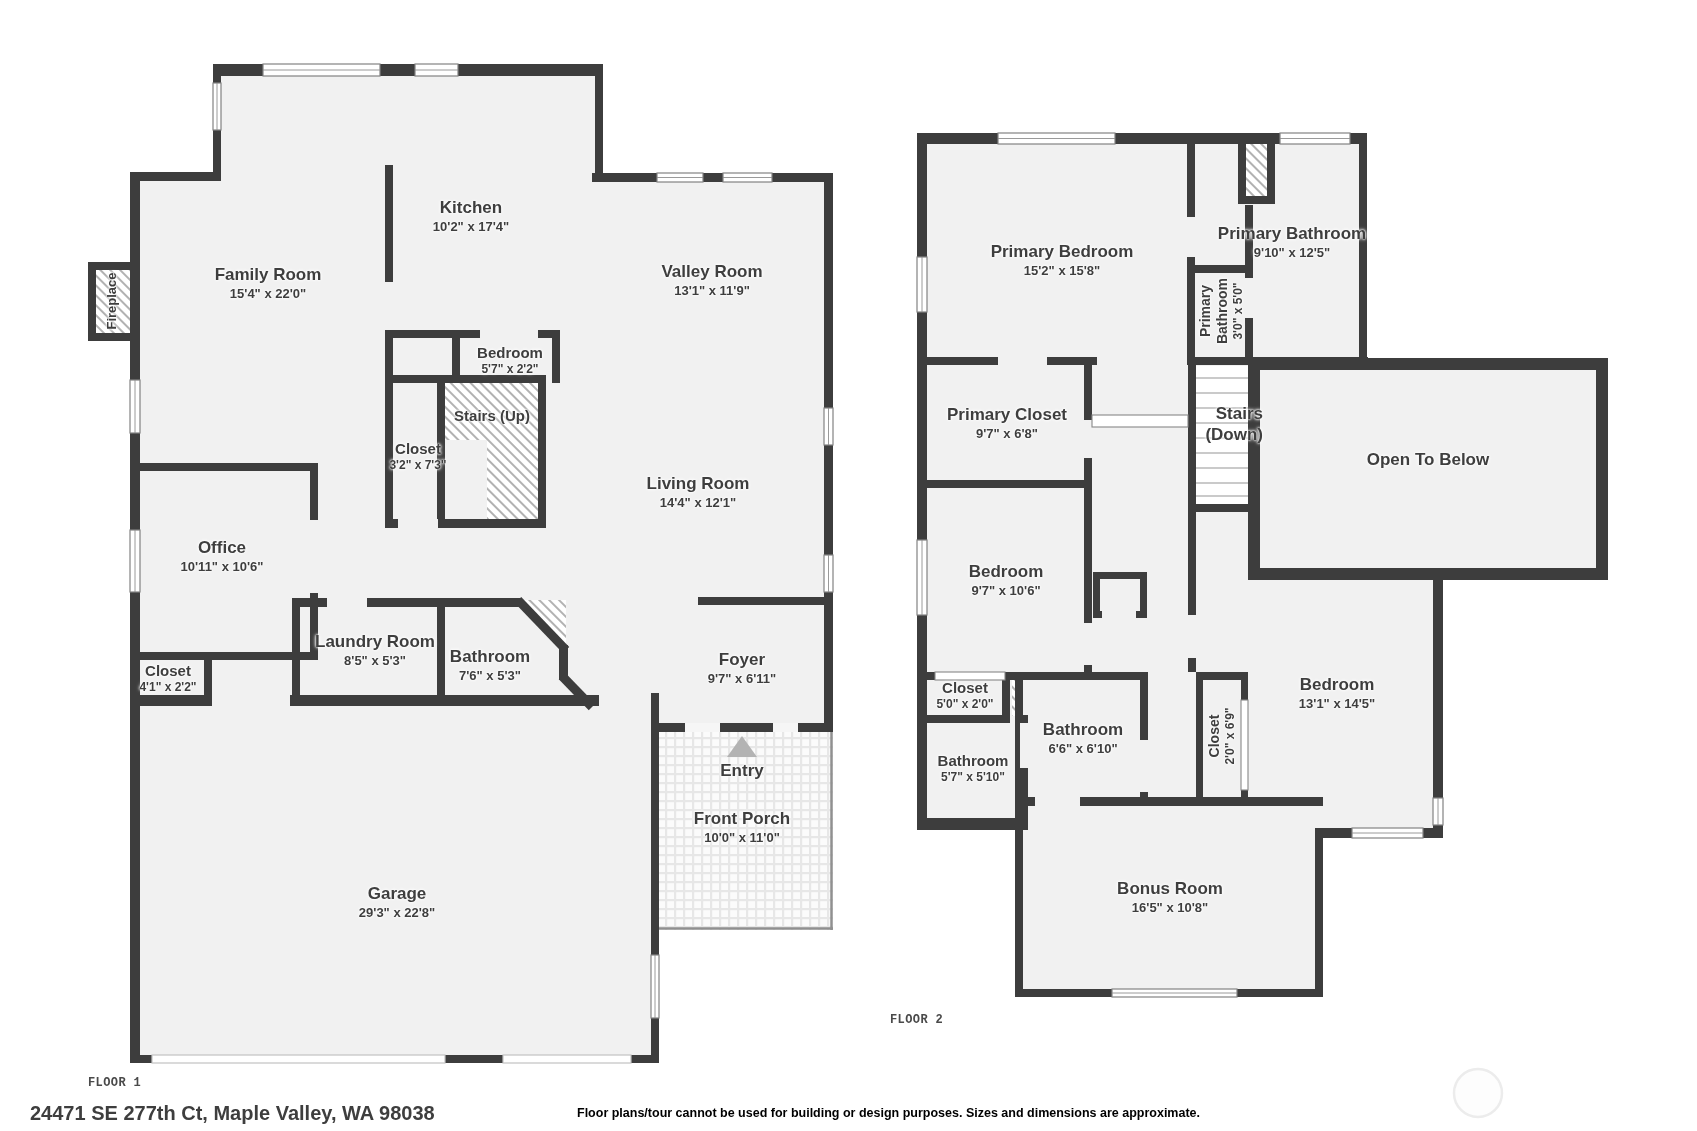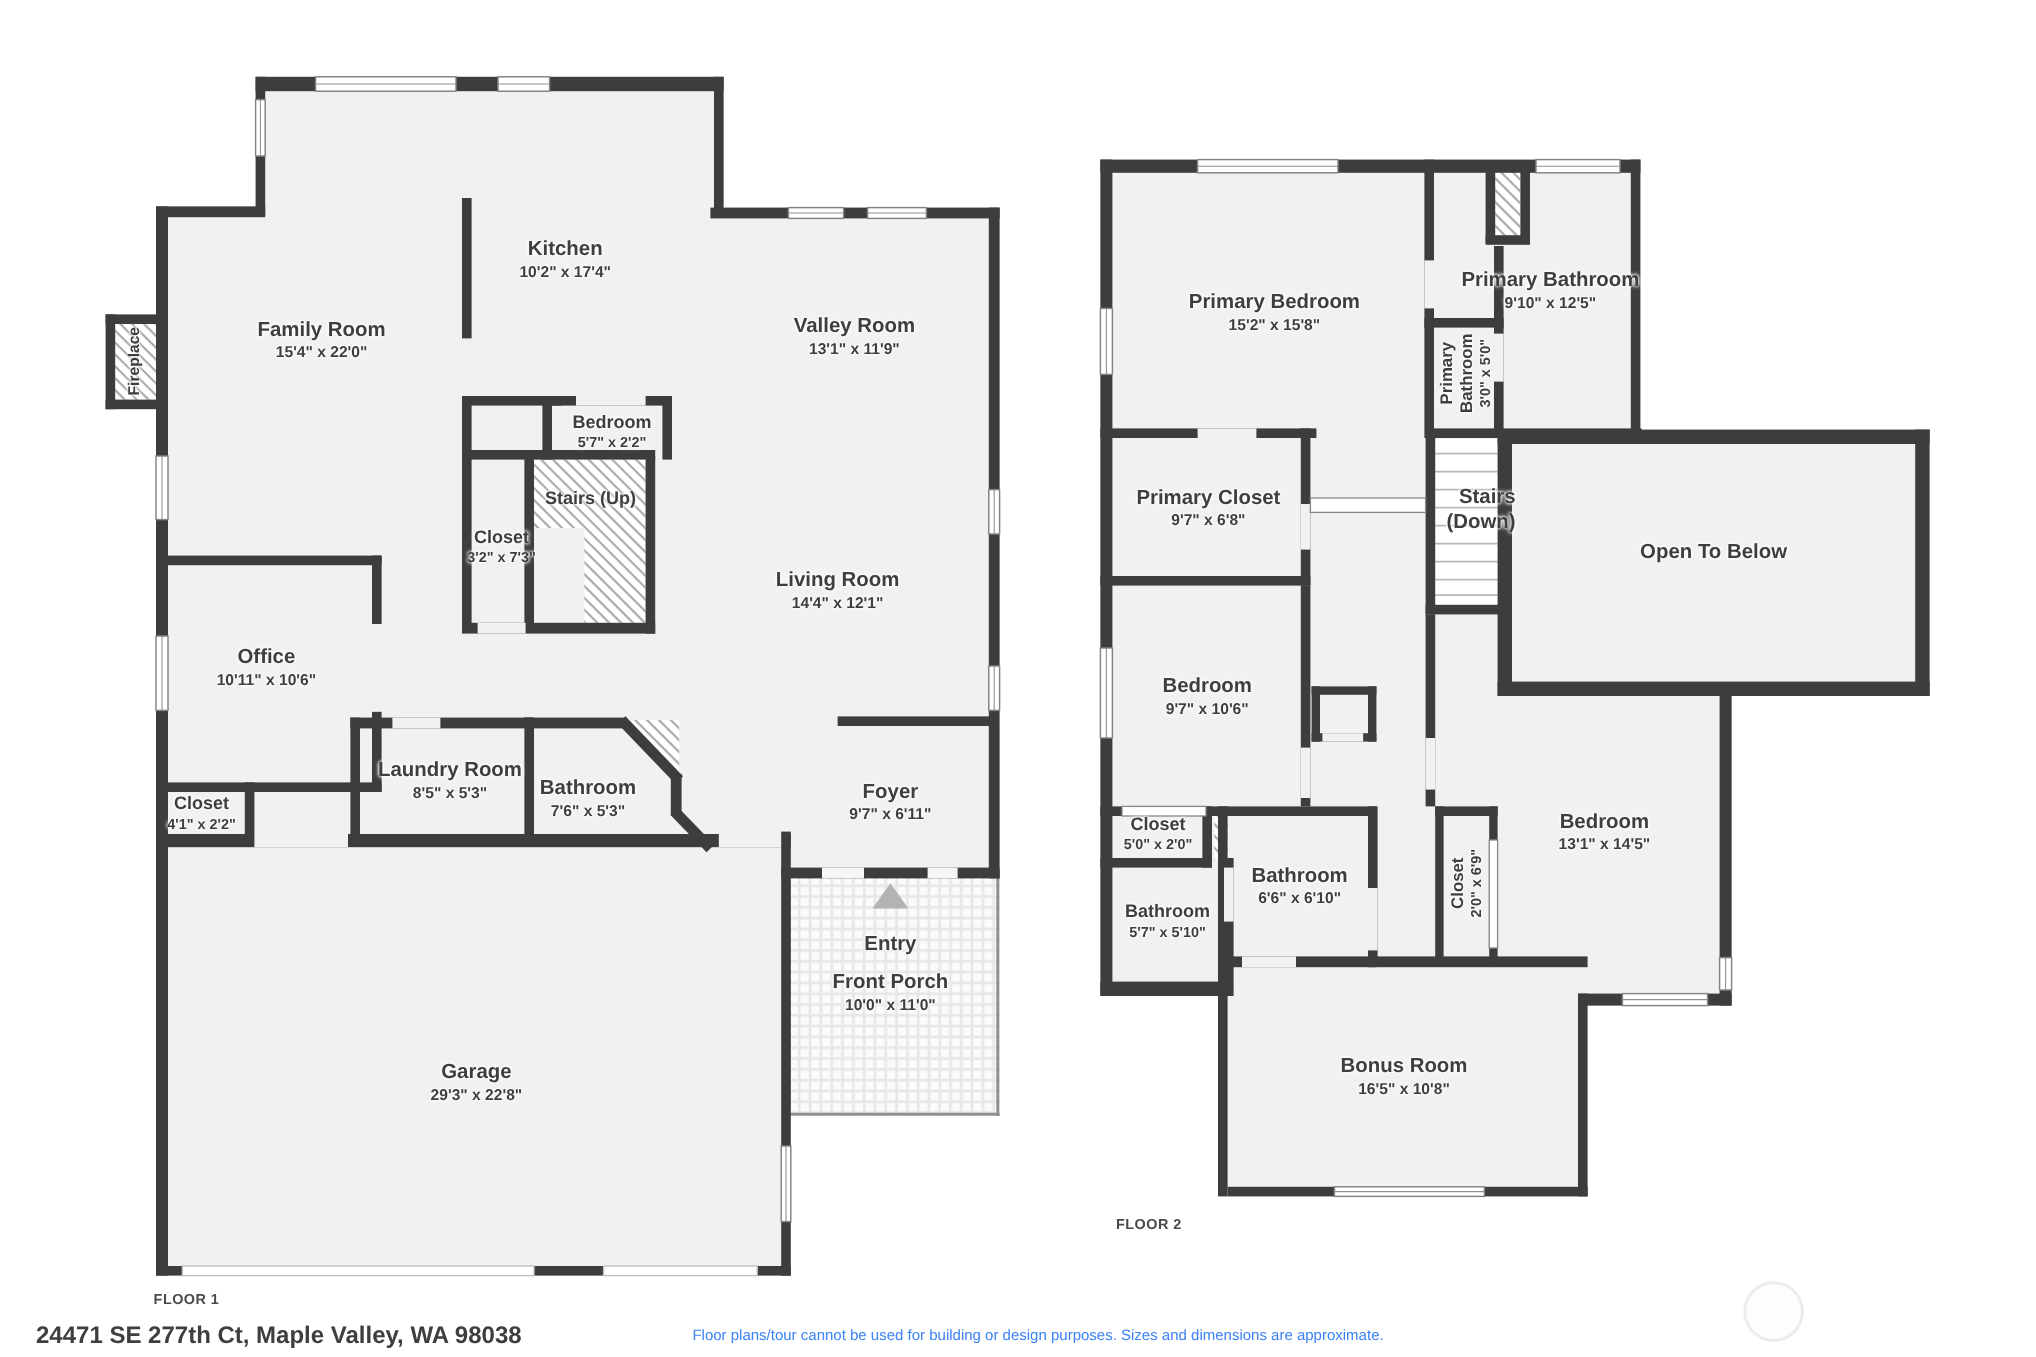--- a/index.html
+++ b/index.html
@@ -12,23 +12,23 @@
   .lbl .rn{font-weight:bold;font-size:17px;}
   .lbl .rd{font-weight:bold;font-size:13px;}
   .small .rn{font-size:15px;}
   .small .rd{font-size:12px;}
   .vert{transform:translate(-50%,-50%) rotate(-90deg);}
   .vert .rn{font-size:14px;}
   .vert .rd{font-size:12px;}
   .wrap{white-space:normal;width:88px;text-align:right;}
   .wrap2{white-space:normal;width:100px;}
   .tag{position:absolute;font-size:12px;font-weight:bold;color:#4a4a4a;letter-spacing:.4px;
-       font-family:Liberation Sans, sans-serif;margin-left:40px;}
+       font-family:Liberation Mono, monospace;}
   .addr{position:absolute;font-size:20px;font-weight:bold;color:#3e3e3e;}
-  .disc{position:absolute;font-size:12.5px;font-weight:normal;color:#3b82f6;}
+  .disc{position:absolute;font-size:12.5px;font-weight:bold;color:#000000;}
 </style>
 </head>
 <body>
 
 <div id="canvas">
 
 <svg id="plan-svg" width="1697" height="1131" viewBox="0 0 1697 1131">
   <defs>
     <pattern id="hatch" patternUnits="userSpaceOnUse" width="7" height="7" patternTransform="rotate(45)">
       <rect width="7" height="7" fill="#ffffff"></rect>
@@ -287,21 +287,21 @@
   <span class="rd">8'5" x 5'3"</span>
 </div>
 <div class="lbl" style="left:490px;top:665px">
   <span class="rn">Bathroom</span>
   <span class="rd">7'6" x 5'3"</span>
 </div>
 <div class="lbl" style="left:742px;top:668px">
   <span class="rn">Foyer</span>
   <span class="rd">9'7" x 6'11"</span>
 </div>
-<div class="lbl" style="left:742px;top:787px">
+<div class="lbl" style="left:742px;top:771px">
   <span class="rn">Entry</span>
 </div>
 <div class="lbl" style="left:742px;top:827px">
   <span class="rn">Front Porch</span>
   <span class="rd">10'0" x 11'0"</span>
 </div>
 <div class="lbl" style="left:397px;top:902px">
   <span class="rn">Garage</span>
   <span class="rd">29'3" x 22'8"</span>
 </div>

